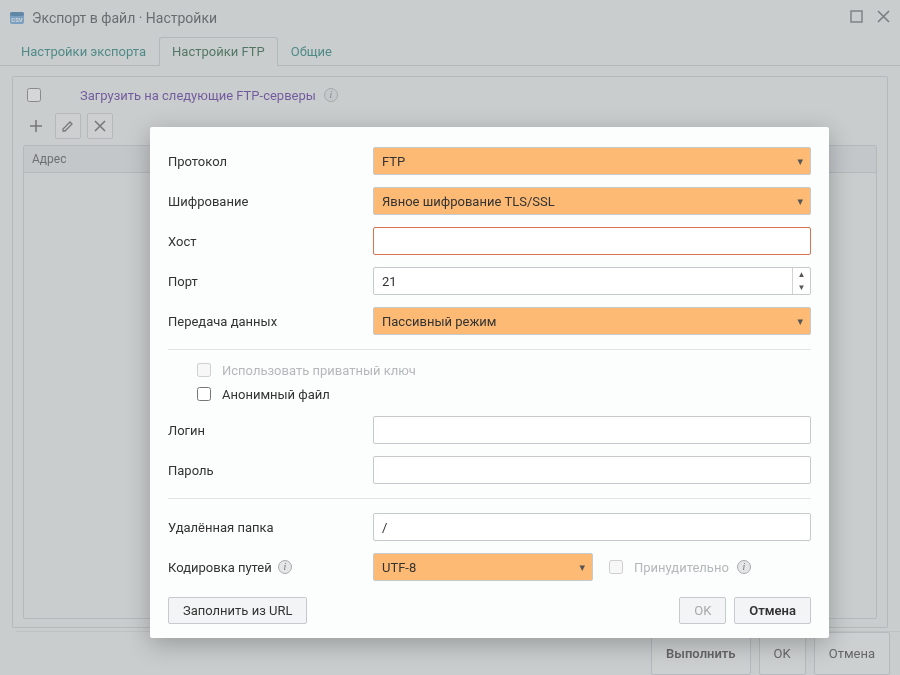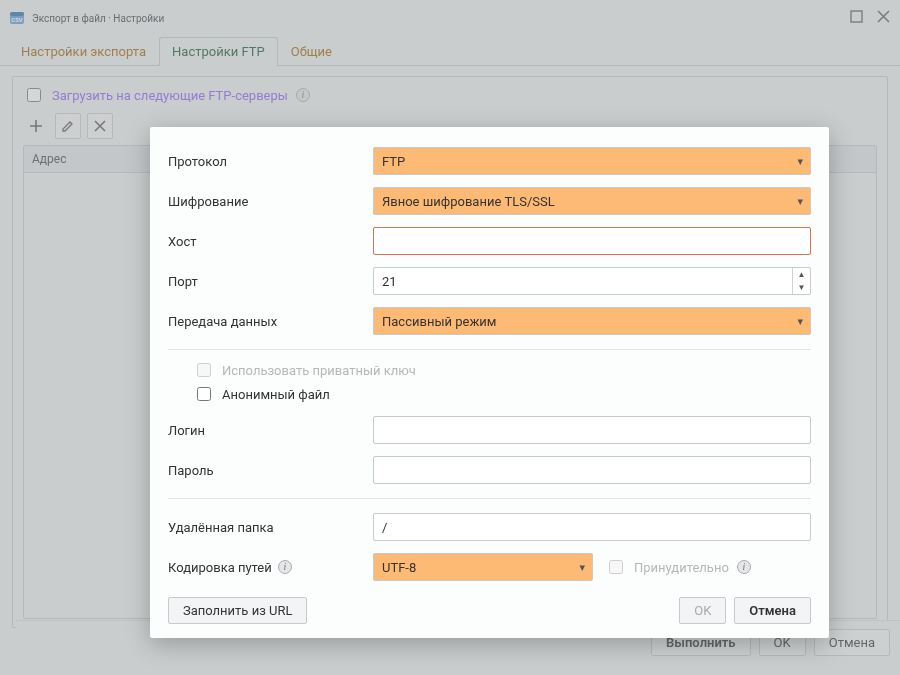--- a/index.html
+++ b/index.html
@@ -2,46 +2,46 @@
 <html><head>
 <meta charset="utf-8">
 <style>
   * { box-sizing: border-box; font-family: -apple-system, BlinkMacSystemFont, "Segoe UI", Roboto, Arial, sans-serif; }
   body { margin: 0; background: #d9ddde; width: 900px; height: 675px; overflow: hidden; position: relative; }
 
   
   .win { position: absolute; inset: 0; background: #eceeef; }
   .win-titlebar { display: flex; align-items: center; padding: 4px 10px 4px 8px; height: 36px; }
   .win-icon { width: 18px; height: 18px; display: flex; align-items: center; justify-content: center; margin-right: 6px; }
-  .win-title { font-size: 10px; color: #3a3f42; flex: 1; }
+  .win-title { font-size: 14px; color: #3a3f42; flex: 1; }
   .win-ctrl { display: flex; gap: 14px; color: #5a5f63; }
   .win-ctrl span { cursor: pointer; font-size: 16px; line-height: 1; }
 
   .tabs { display: flex; border-bottom: 1px solid #c2c6c8; padding: 0 8px; }
-  .tab { padding: 6px 12px; font-size: 13px; color: #a16207; border: 1px solid transparent; border-bottom: none; cursor: pointer; background: transparent; position: relative; top: 1px; }
+  .tab { padding: 6px 12px; font-size: 13px; color: #0f766e; border: 1px solid transparent; border-bottom: none; cursor: pointer; background: transparent; position: relative; top: 1px; }
   .tab.active { background: #eceeef; border-color: #c2c6c8; border-bottom: 1px solid #eceeef; color: #14532d; border-radius: 3px 3px 0 0; }
 
   .win-body { padding: 10px 12px 12px 12px; }
   .panel { border: 1px solid #c6cacc; border-radius: 2px; background: #eceeef; padding: 8px 10px 8px 10px; }
   .chk-row { display: flex; align-items: center; gap: 8px; }
   .chk-row input[type=checkbox] { width: 14px; height: 14px; }
-  .chk-row label { font-size: 13px; color: #8b5cf6; }
+  .chk-row label { font-size: 13px; color: #4c1d95; margin-left: 28px; }
   .info-icon { width: 14px; height: 14px; border-radius: 50%; display: inline-flex; align-items: center; justify-content: center; font-size: 10px; line-height: 1; color: #777; border: 1px solid #a9adaf; background: #e4e6e7; cursor: default; font-style: italic; font-family: Georgia, serif; }
 
   .toolbar { display: flex; gap: 6px; padding: 8px 0 6px 0; }
   .tbtn { width: 26px; height: 26px; border: 1px solid #c6cacc; background: #f2f3f4; border-radius: 2px; display: flex; align-items: center; justify-content: center; color: #555; cursor: pointer; font-size: 14px; }
   .tbtn.flat { border: 1px solid transparent; background: transparent; }
 
   .table { border: 1px solid #c6cacc; border-radius: 2px; }
   .thead { display: flex; background: #e2e4e5; border-bottom: 1px solid #c6cacc; font-size: 12px; color: #444; }
   .th { padding: 6px 8px; border-right: 1px solid #c6cacc; }
   .th:last-child { border-right: none; }
   .tbody { height: 445px; background: #eceeef; }
 
-  .footer { position: absolute; bottom: 11px; left: 0; right: 0; height: 44px; display: flex; align-items: center; justify-content: flex-end; padding: 0 10px; gap: 8px; background: #eceeef; border-top: 1px solid #d7dadb; margin-left: 16px; }
+  .footer { position: absolute; bottom: 0; left: 0; right: 0; height: 44px; display: flex; justify-content: flex-end; padding: 0 10px; gap: 8px; background: #eceeef; border-top: 1px solid #d7dadb; margin-left: 16px; }
   .btn { padding: 5px 14px; font-size: 13px; border: 1px solid #c6cacc; background: #f3f4f5; border-radius: 2px; cursor: pointer; color: #333; }
   .btn.strong { font-weight: 600; }
   .btn.disabled { color: #aaa; cursor: default; }
 
   
   .overlay { position: absolute; inset: 0; background: rgba(160,164,166,0.45); }
 
   
   .modal { position: absolute; left: 150px; top: 127px; width: 679px; background: #fcfdfd; border-radius: 2px; box-shadow: 0 6px 24px rgba(0,0,0,0.25); padding: 14px 18px 14px 18px; }
   .frow { display: flex; align-items: center; padding: 6px 0; }

